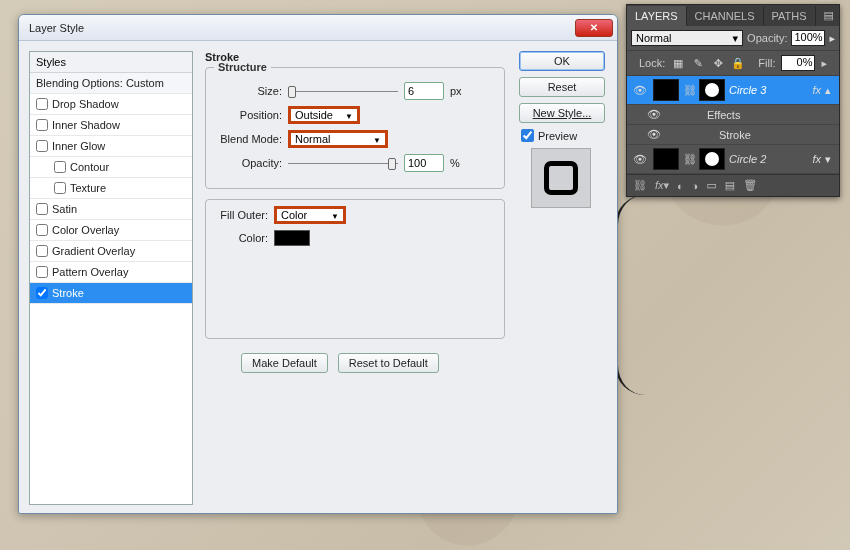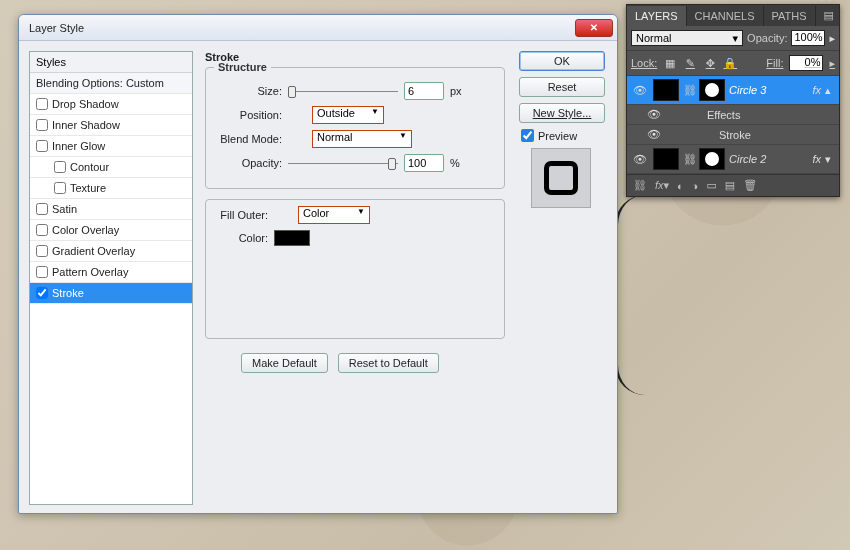--- a/index.html
+++ b/index.html
@@ -22,21 +22,21 @@
 .srow.sel { background:#2b8ef0; color:#fff; }
 .srow input[type=checkbox]{ width:12px; height:12px; }
 .center { position:absolute; left:186px; top:10px; width:300px; height:454px; }
 .center .clabel { font-weight:bold; color:#222; padding-bottom:2px;}
 .fieldset { border:1px solid #b4b8be; border-radius:4px; padding:8px 8px 10px 8px; margin-top:2px; position:relative;}
 .legend { position:absolute; top:-7px; left:8px; background:#eceef1; padding:0 4px; font-weight:bold; color:#333;}
 .frow { display:flex; align-items:center; margin:6px 0; gap:6px;}
 .frow .lab { width:68px; text-align:right; color:#222;}
 .numbox { width:40px; border:1px solid #7a8; border-radius:2px; background:#fff; padding:2px 3px; text-align:left;}
 .unit { color:#222; }
-.select { min-width:72px; height:18px; border:1px solid #c2410c; background:#fff; display:inline-flex; align-items:flex-start; justify-content:space-between; padding:0 4px;margin-left:24px;}
+.select { min-width:72px; height:18px; border:3px solid #c2410c; background:#fff; display:inline-flex; align-items:flex-end; justify-content:space-between; padding:0 4px;}
 .select .arrow{ font-size:8px;}
 .slider { flex:1; max-width:110px; height:14px; position:relative; }
 .slider .track{ position:absolute; top:7px; left:0; right:0; height:1px; background:#888;}
 .slider .thumb{ position:absolute; top:2px; width:8px; height:12px; background:#eee; border:1px solid #666; border-radius:2px;}
 .colorpatch{ width:36px; height:16px; background:#000; border:1px solid #555;}
 .defbtns{ display:flex; gap:10px; margin:14px 0 0 36px;}
 .btn { min-width:78px; padding:3px 10px; background:linear-gradient(#fdfdfe,#e5e8ec); border:1px solid #8a9; border-radius:3px; text-align:center; color:#222;}
 .right { position:absolute; left:500px; top:10px; width:88px; }
 .right .btn { width:86px; margin-bottom:6px;}
 .right .btn.def { border-color:#4a84d6; box-shadow:0 0 0 1px #9cc3f2 inset;}
@@ -47,21 +47,21 @@
 .panel { position:absolute; right:10px; top:4px; width:214px; background:#535353; border:1px solid #2a2a2a; box-shadow:0 2px 6px rgba(0,0,0,.5); color:#ddd;}
 .ptabs{ display:flex; background:#3c3c3c; align-items:center;justify-content:space-between;}
 .ptab{ padding:4px 8px; color:#bbb; border-right:1px solid #2a2a2a;}
 .ptab.active{ background:#535353; color:#eee;}
 .paneltop{ position:absolute; right:0; top:-14px; height:12px; display:flex; gap:4px;}
 .paneltop span{ width:10px; height:10px; display:inline-block; color:#ccc; font-size:10px;}
 .prow{ display:flex; align-items:center; gap:4px; padding:4px 4px; border-bottom:1px solid #404040;}
 .prow .sel{ flex:1; background:#eee; color:#000; height:16px; display:flex; align-items:center; justify-content:space-between; padding:0 4px; border:1px solid #222;}
 .prow .plab{ color:#ccc;}
 .valbox{ width:34px; height:16px; background:#fff; color:#000; border:1px solid #222; text-align:right; padding:0 2px;}
-.lockrow{ display:flex; align-items:center; gap:6px; padding:4px 4px; border-bottom:1px solid #404040; color:#ccc;text-decoration:underline;}
+.lockrow{ display:flex; align-items:center; gap:6px; padding:4px 12px; border-bottom:1px solid #404040; color:#ccc;}
 .lockrow .icon{ width:14px; text-align:center;}
 .layers{ background:#535353;}
 .lrow{ display:flex; align-items:center; gap:4px; padding:3px 4px; border-bottom:1px solid #454545;}
 .lrow.selected{ background:#2b8ef0; color:#fff;}
 .eye{ width:18px; text-align:center; color:#ddd;}
 .thumb1{ width:26px; height:22px; background:#000; border:1px solid #222;}
 .linkic{ width:12px; color:#ccc; text-align:center;}
 .mask{ width:26px; height:22px; background:#fff; border:1px solid #222; display:flex; align-items:center; justify-content:center;}
 .mask .inner{ width:14px; height:14px; background:#fff; border-radius:50%;}
 .mask{ background:#000;}

